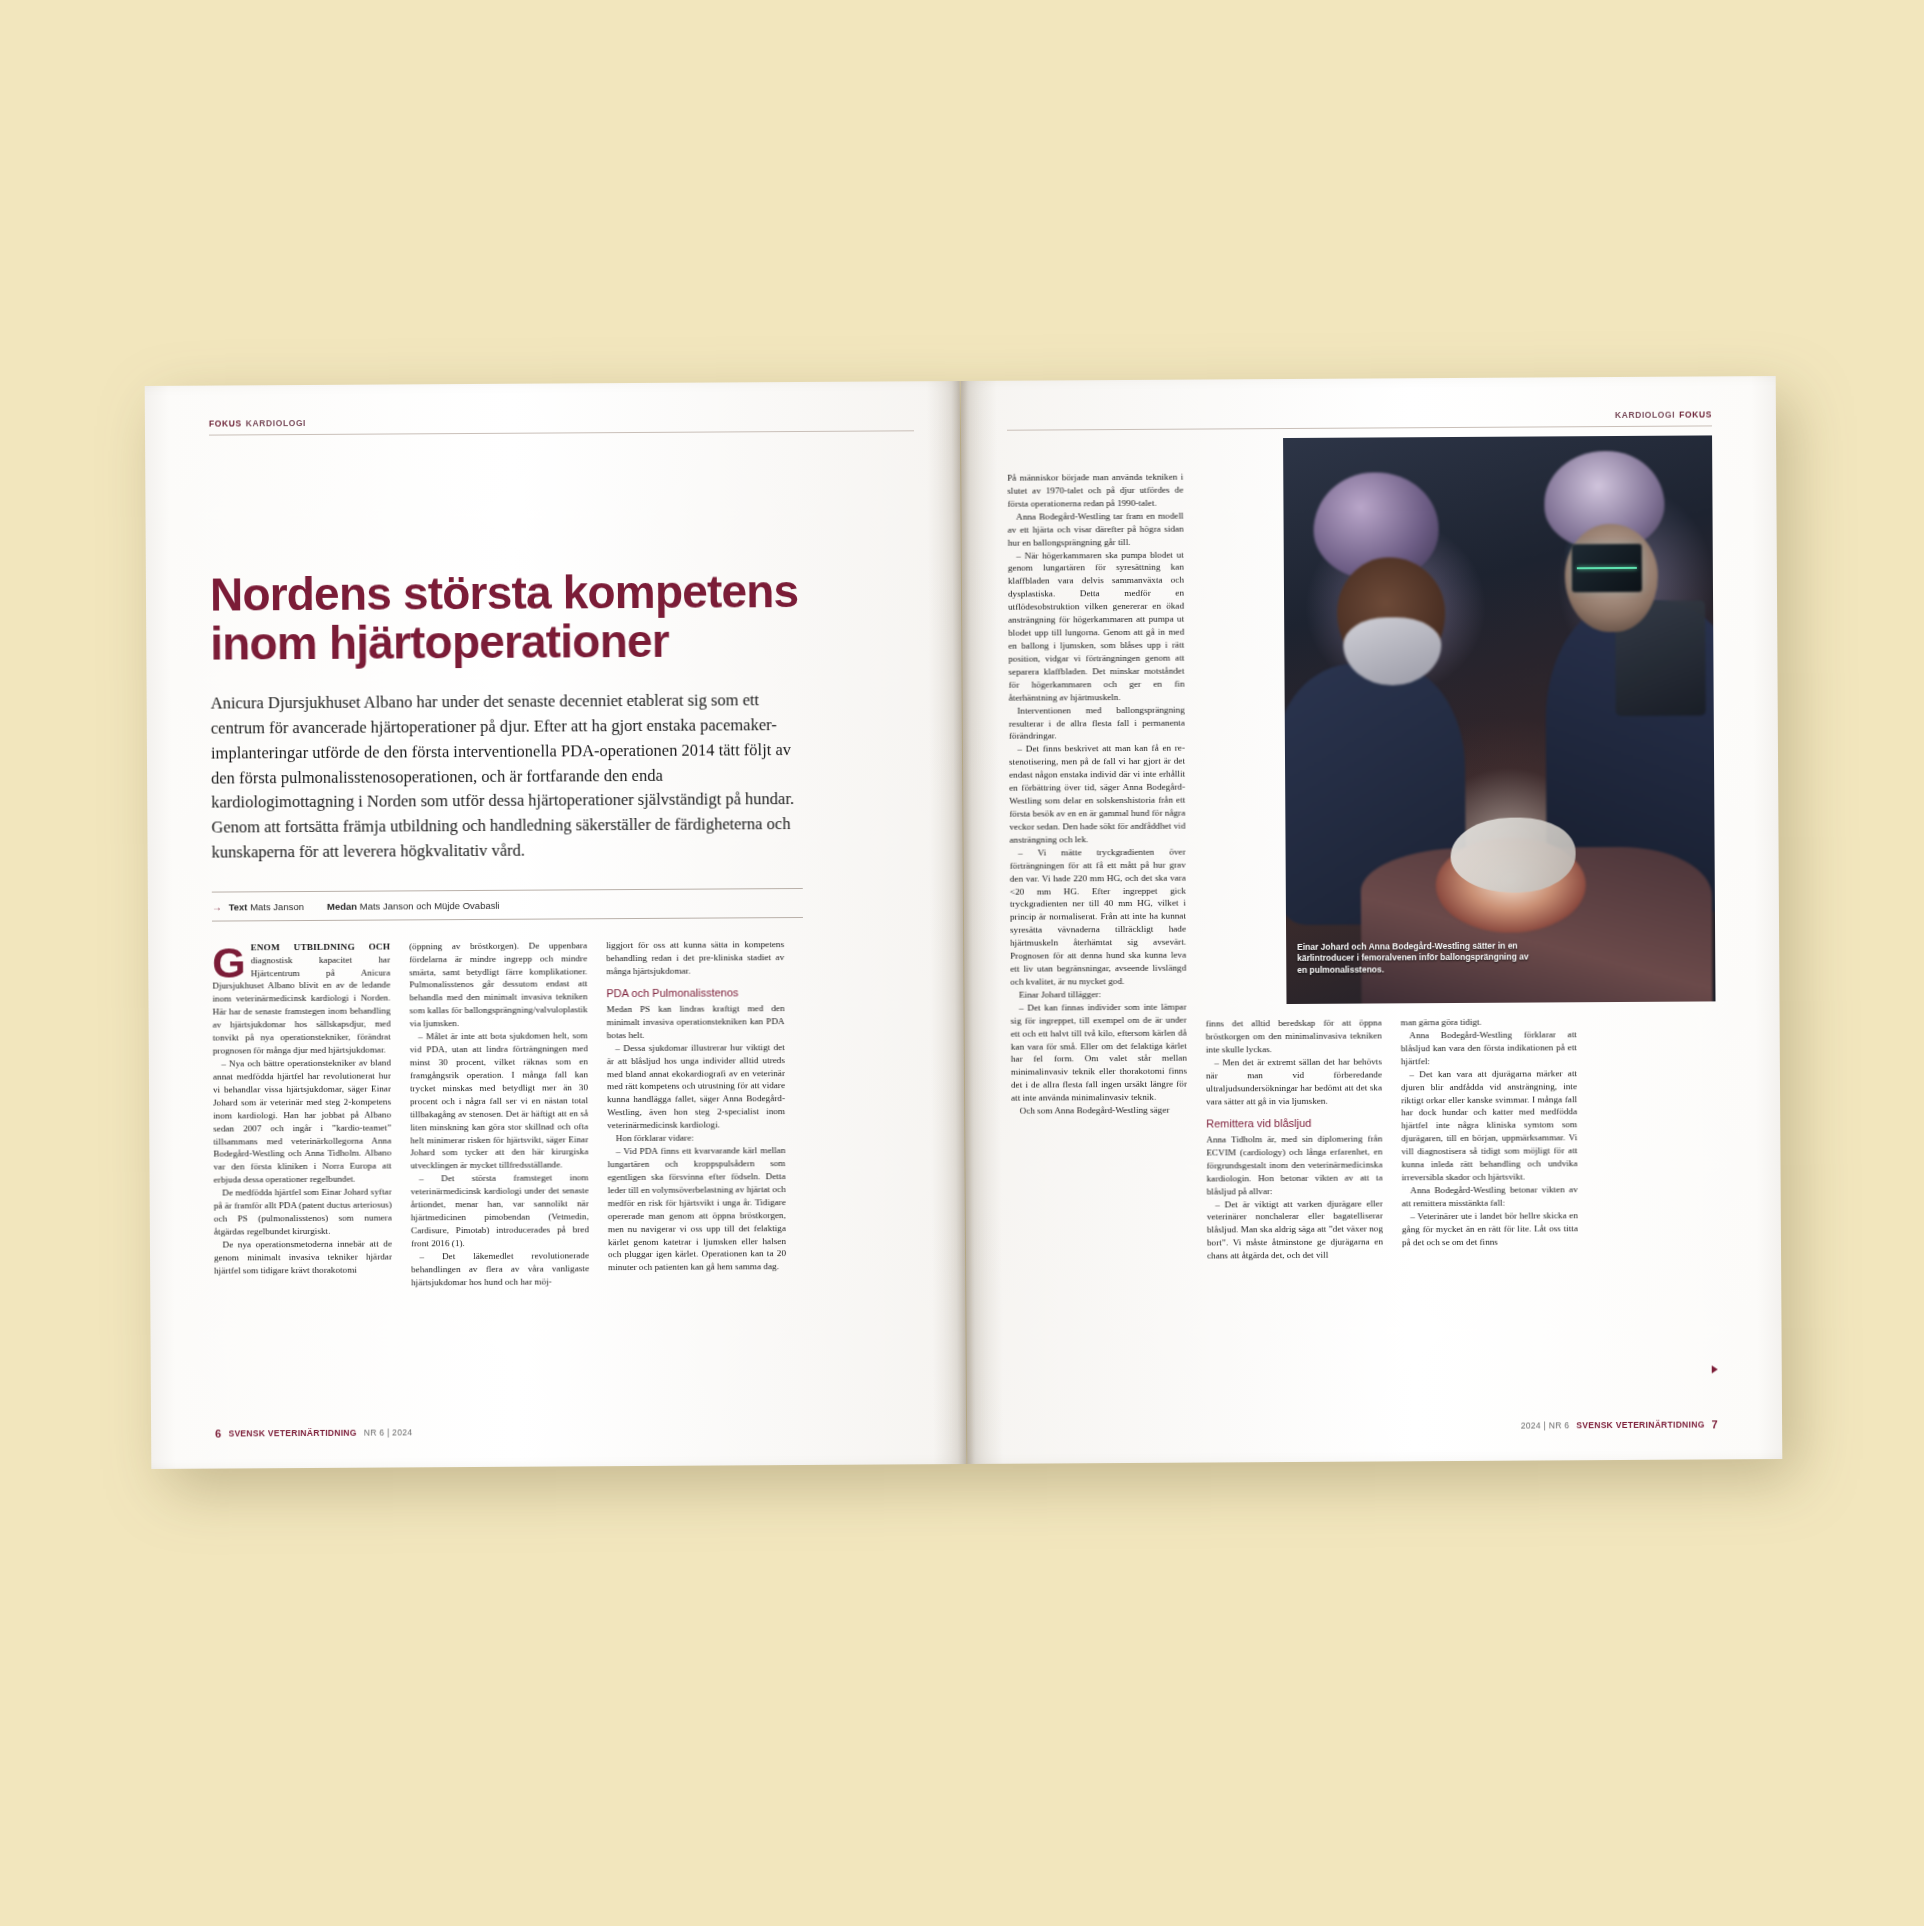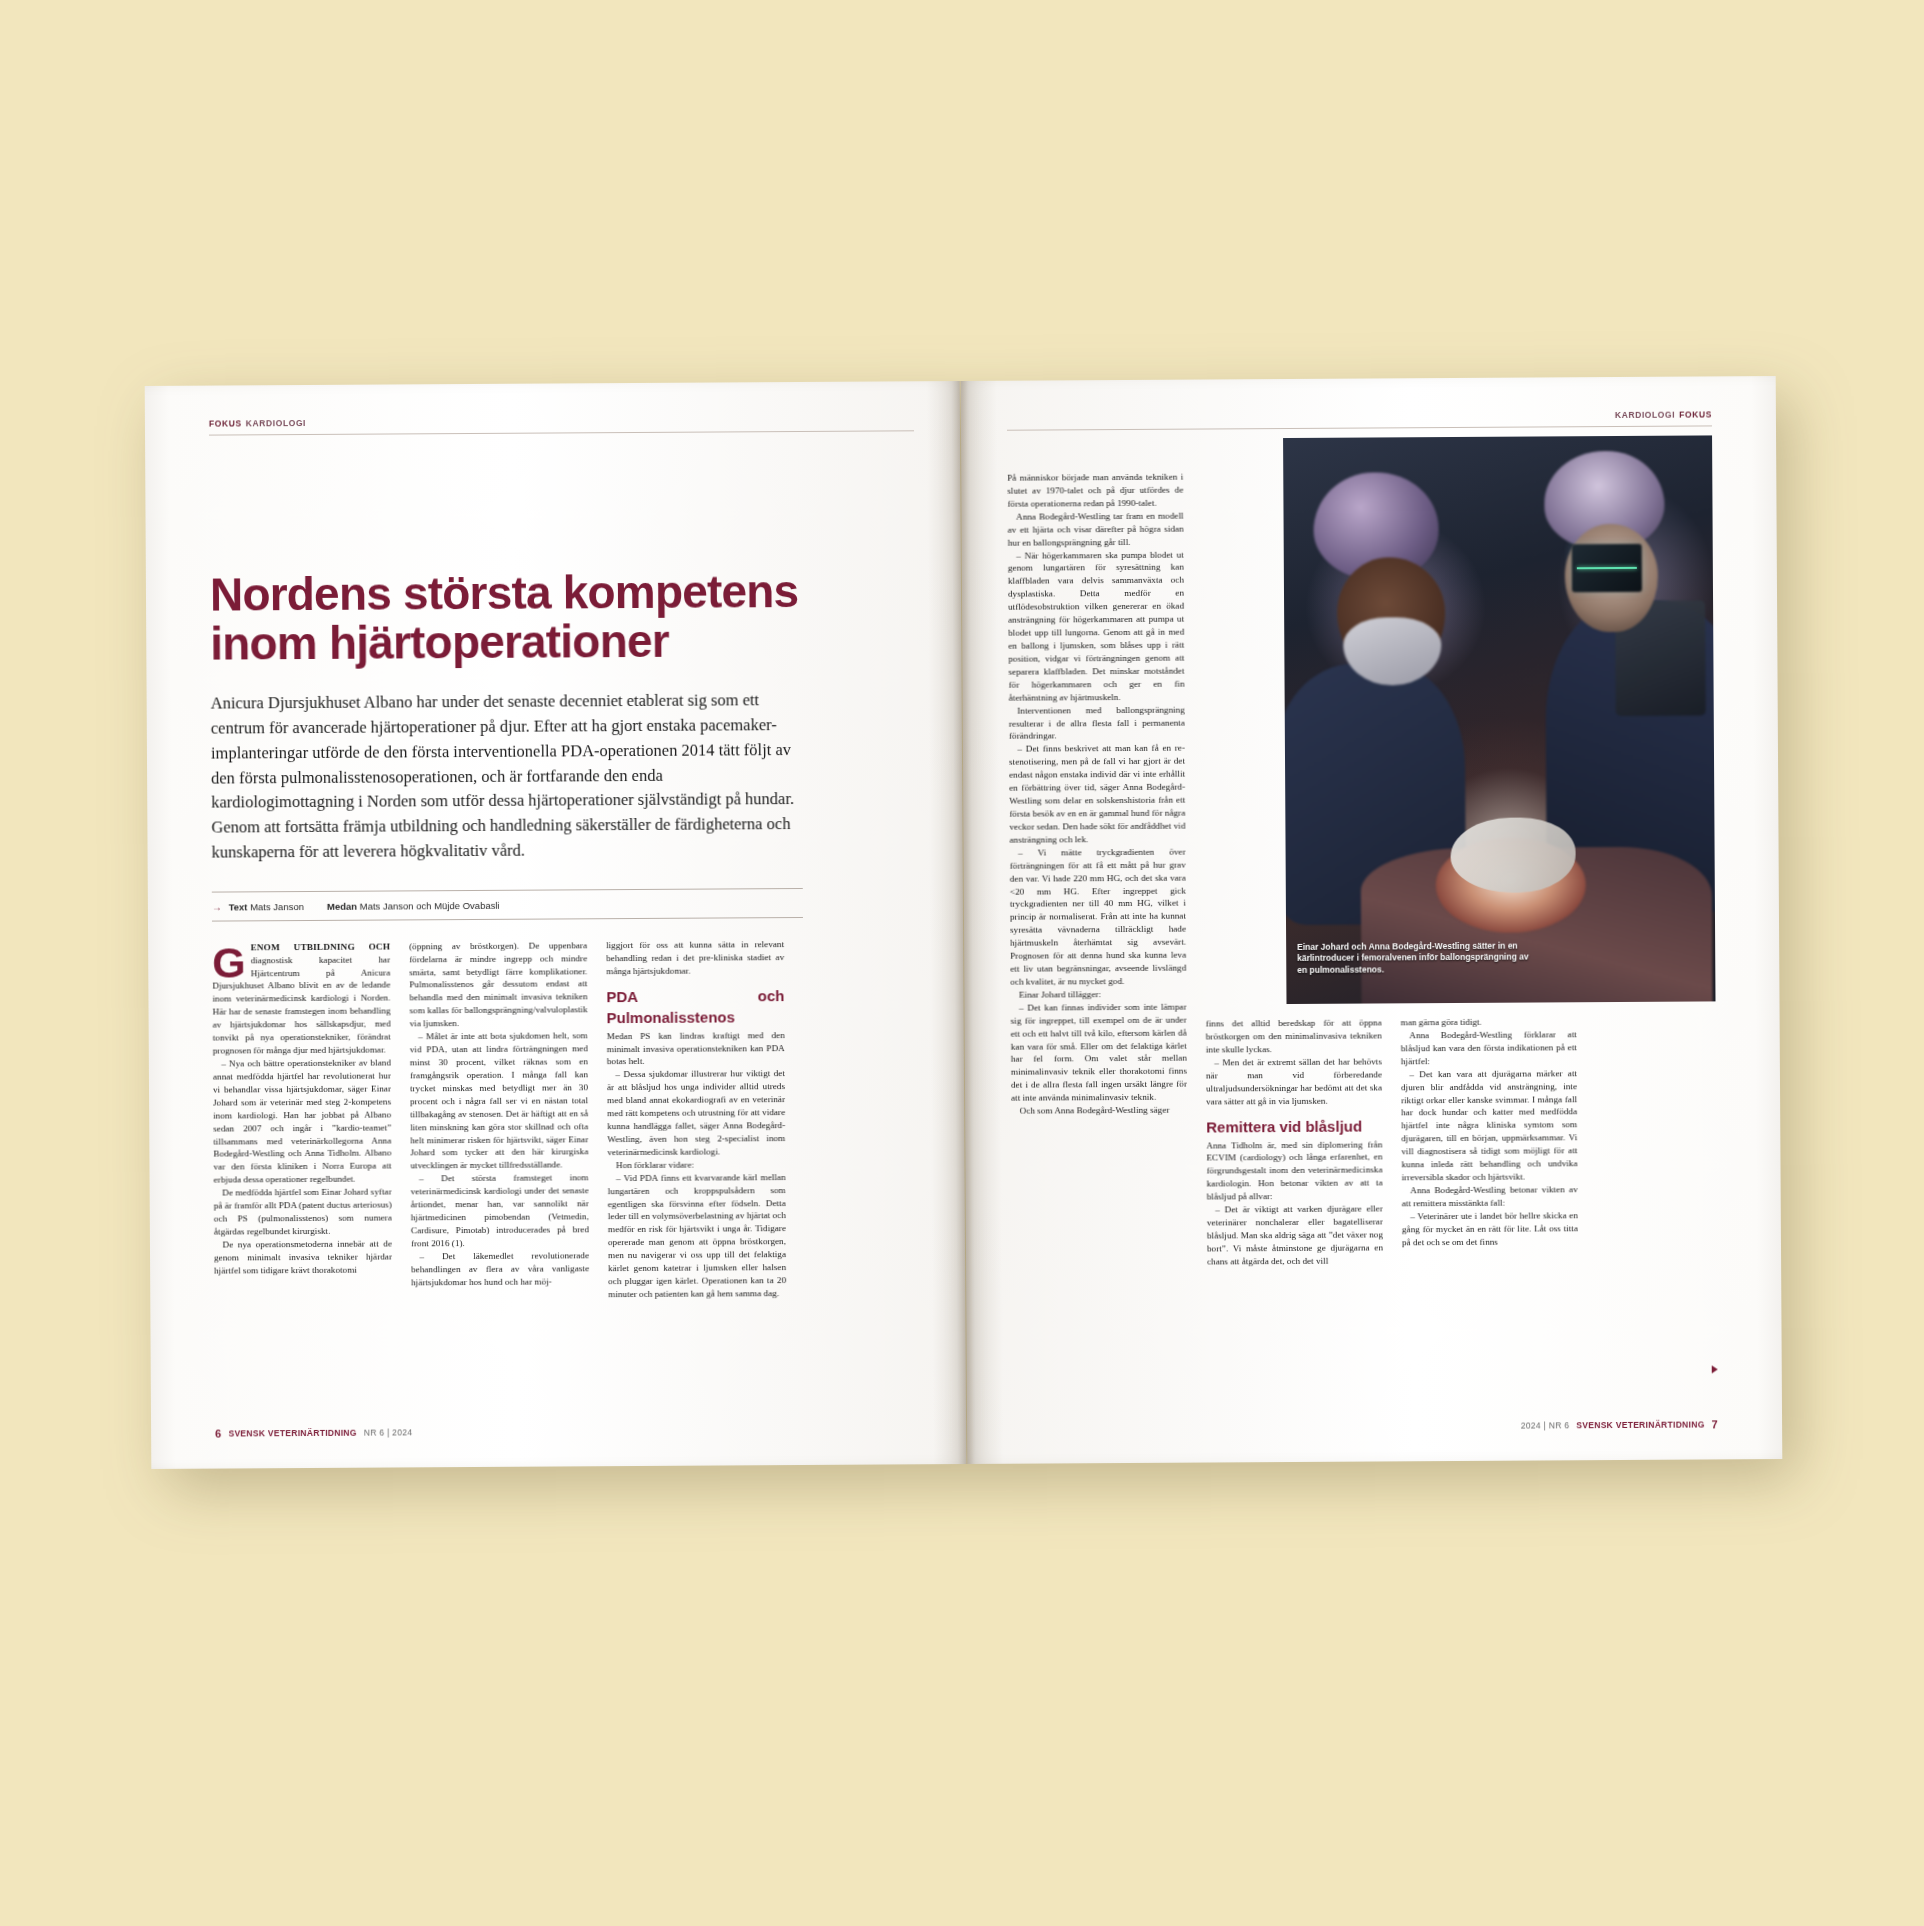--- a/index.html
+++ b/index.html
@@ -114,22 +114,22 @@
     font-family:"Liberation Sans",sans-serif;
     font-weight:700;
     font-size:43px;
     line-height:0.80;
     color:#7b1c37;
     padding:4px 5px 0 0;
   }
   .lead-caps{font-variant:small-caps;font-weight:700;letter-spacing:0.2px;}
   .subhead{
     font-family:"Liberation Sans",sans-serif;
-    font-weight:700;
-    font-size:15px;
+    font-weight:400;
+    font-size:11px;
     color:#7b1c37;
     margin:8.5px 0 1.5px 0;
   }
 
   
   .photo-wrap{
     position:relative;
     width:429px;height:566px;
     margin:9px 0 0 auto;
     overflow:hidden;
@@ -224,21 +224,21 @@
       </div>
 
       <div class="col">
         <p class="noind">(öppning av bröstkorgen). De uppenbara fördelarna är mindre ingrepp och mindre smärta, samt betydligt färre komplikationer. Pulmonalisstenos går dessutom endast att behandla med den minimalt invasiva tekniken som kallas för ballongsprängning/valvuloplastik via ljumsken.</p>
         <p>– Målet är inte att bota sjukdomen helt, som vid PDA, utan att lindra förträngningen med minst 30 procent, vilket räknas som en framgångsrik operation. I många fall kan trycket minskas med betydligt mer än 30 procent och i några fall ser vi en nästan total tillbakagång av stenosen. Det är häftigt att en så liten minskning kan göra stor skillnad och ofta helt minimerar risken för hjärtsvikt, säger Einar Johard som tycker att den här kirurgiska utvecklingen är mycket tillfredsställande.</p>
         <p>– Det största framsteget inom veterinärmedicinsk kardiologi under det senaste årtiondet, menar han, var sannolikt när hjärtmedicinen pimobendan (Vetmedin, Cardisure, Pimotab) introducerades på bred front 2016 (1).</p>
         <p>– Det läkemedlet revolutionerade behandlingen av flera av våra vanligaste hjärtsjukdomar hos hund och har möj-</p>
       </div>
 
       <div class="col">
-        <p class="noind">liggjort för oss att kunna sätta in relevant behandling redan i det pre-kliniska stadiet av många hjärtsjukdomar.</p>
+        <p class="noind">liggjort för oss att kunna sätta in kompetens behandling redan i det pre-kliniska stadiet av många hjärtsjukdomar.</p>
         <div class="subhead">PDA och Pulmonalisstenos</div>
         <p class="noind">Medan PS kan lindras kraftigt med den minimalt invasiva operationstekniken kan PDA botas helt.</p>
         <p>– Dessa sjukdomar illustrerar hur viktigt det är att blåsljud hos unga individer alltid utreds med bland annat ekokardiografi av en veterinär med rätt kompetens och utrustning för att vidare kunna handlägga fallet, säger Anna Bodegård-Westling, även hon steg 2-specialist inom veterinärmedicinsk kardiologi.</p>
         <p>Hon förklarar vidare:</p>
         <p>– Vid PDA finns ett kvarvarande kärl mellan lungartären och kroppspulsådern som egentligen ska försvinna efter födseln. Detta leder till en volymsöverbelastning av hjärtat och medför en risk för hjärtsvikt i unga år. Tidigare opererade man genom att öppna bröstkorgen, men nu navigerar vi oss upp till det felaktiga kärlet genom katetrar i ljumsken eller halsen och pluggar igen kärlet. Operationen kan ta 20 minuter och patienten kan gå hem samma dag.</p>
       </div>
     </div>
 
     <div class="folio l">
       <span class="num">6</span>

